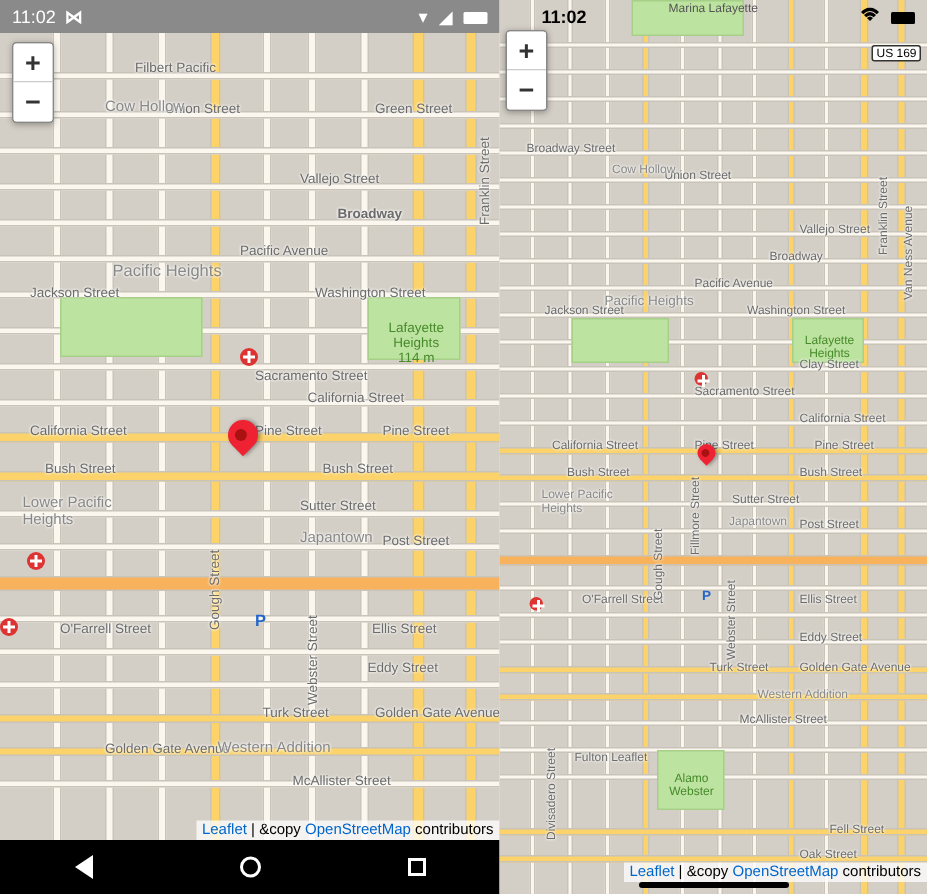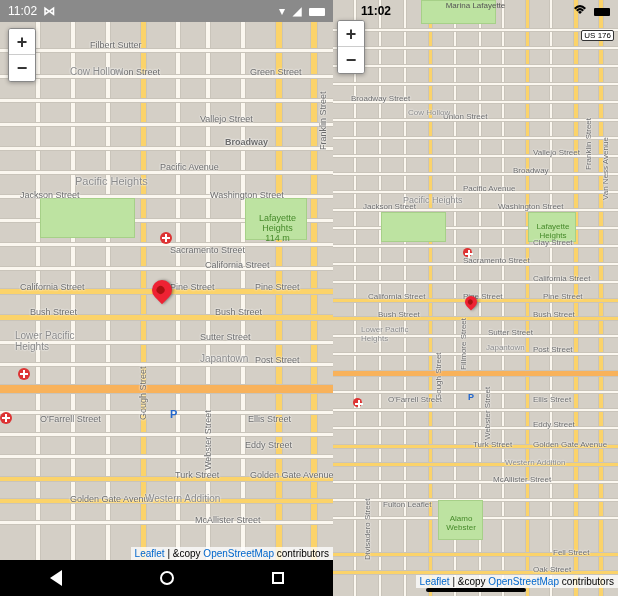--- a/index.html
+++ b/index.html
@@ -109,21 +109,21 @@
         <div class="street-h major-h" style="top:476px;height:6px"></div>
         <div class="street-h major-h" style="top:498px;height:6px"></div>
         <div class="street-h" style="top:520px;height:5px"></div>
 
         <div class="park" style="left:40px;top:198px;width:95px;height:40px"></div>
         <div class="park" style="left:245px;top:198px;width:62px;height:42px"></div>
         <div class="park-label" style="left:250px;top:213px;width:55px">
           <span>Lafayette Heights</span><br><span>114 m</span>
         </div>
 
-        <div class="label" style="left:90px;top:40px">Filbert Sutter</div>
+        <div class="label" style="left:90px;top:40px">Filbert Pacific</div>
         <div class="label" style="left:110px;top:67px">Union Street</div>
         <div class="label" style="left:250px;top:67px">Green Street</div>
         <div class="label" style="left:200px;top:114px">Vallejo Street</div>
         <div class="label" style="left:225px;top:137px;font-weight:600">Broadway</div>
         <div class="label" style="left:160px;top:162px">Pacific Avenue</div>
         <div class="label" style="left:20px;top:190px">Jackson Street</div>
         <div class="label" style="left:210px;top:190px">Washington Street</div>
         <div class="label" style="left:170px;top:245px">Sacramento Street</div>
         <div class="label" style="left:20px;top:282px">California Street</div>
         <div class="label" style="left:205px;top:260px">California Street</div>
@@ -242,21 +242,21 @@
         <div class="street-h major-h" style="top:552px;height:5px"></div>
         <div class="street-h major-h" style="top:570px;height:5px"></div>
 
         <div class="park" style="left:88px;top:0px;width:75px;height:24px"></div>
         <div class="park" style="left:48px;top:212px;width:65px;height:30px"></div>
         <div class="park" style="left:195px;top:212px;width:48px;height:30px"></div>
         <div class="park-label" style="left:197px;top:222px;width:46px;font-size:8px">Lafayette Heights</div>
         <div class="park" style="left:105px;top:500px;width:45px;height:40px"></div>
         <div class="park-label" style="left:106px;top:514px;width:44px;font-size:8px">Alamo Webster</div>
 
-        <div class="hwy-badge" style="right:4px;top:30px">US 176</div>
+        <div class="hwy-badge" style="right:4px;top:30px">US 169</div>
 
         <div class="label" style="left:18px;top:94px;font-size:8px">Broadway Street</div>
         <div class="label" style="left:110px;top:112px;font-size:8px">Union Street</div>
         <div class="label" style="left:200px;top:148px;font-size:8px">Vallejo Street</div>
         <div class="label" style="left:180px;top:166px;font-size:8px">Broadway</div>
         <div class="label" style="left:130px;top:184px;font-size:8px">Pacific Avenue</div>
         <div class="label" style="left:30px;top:202px;font-size:8px">Jackson Street</div>
         <div class="label" style="left:165px;top:202px;font-size:8px">Washington Street</div>
         <div class="label" style="left:200px;top:238px;font-size:8px">Clay Street</div>
         <div class="label" style="left:130px;top:256px;font-size:8px">Sacramento Street</div>

